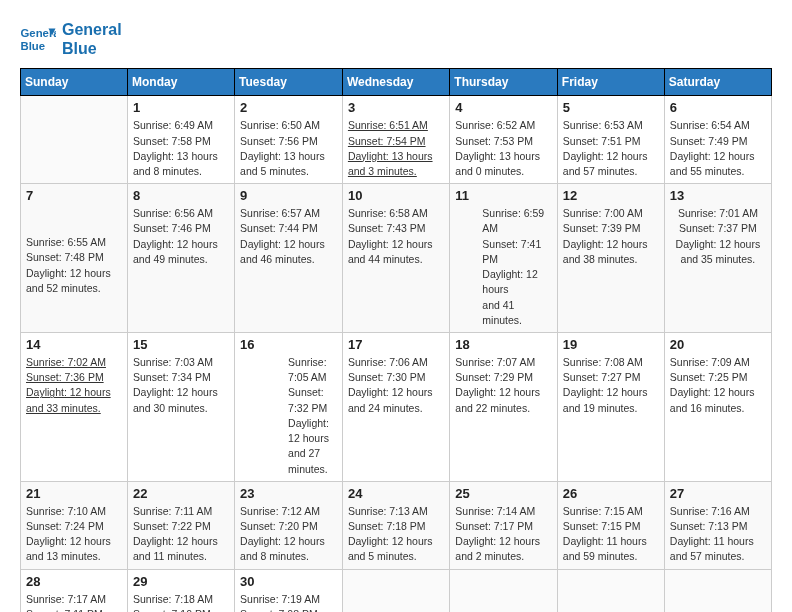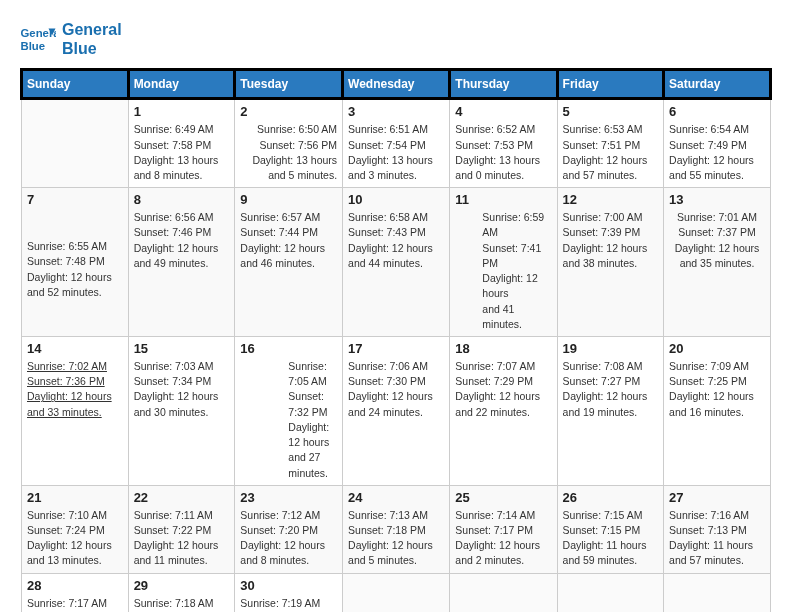--- a/index.html
+++ b/index.html
@@ -41,21 +41,21 @@
       width: 100%;
       border-collapse: collapse;
       font-size: 11px;
     }
     thead tr th {
       background-color: #2a7abf;
       color: #fff;
       padding: 6px 4px;
       text-align: left;
       font-size: 12px;
-      border: 3px solid #000000;
+      border: 1px solid #000000;
     }
     tbody tr td {
       border: 1px solid #ccc;
       vertical-align: top;
       padding: 4px 5px;
       width: 108px;
       min-height: 80px;
       background: #fff;
     }
     tbody tr:nth-child(even) td {
@@ -110,28 +110,28 @@
         <td class="empty"></td>
         <td>
           <div class="day-num">1</div>
           <div class="day-info" style="white-space: pre-line;">Sunrise: 6:49 AM
 Sunset: 7:58 PM
 Daylight: 13 hours
 and 8 minutes.</div>
         </td>
         <td>
           <div class="day-num">2</div>
-          <div class="day-info" style="white-space: pre-line; text-align: right;">Sunrise: 6:50 AM
+          <div class="day-info" style="white-space: pre-line;">Sunrise: 6:50 AM
 Sunset: 7:56 PM
 Daylight: 13 hours
 and 5 minutes.</div>
         </td>
         <td>
           <div class="day-num">3</div>
-          <div class="day-info" style="white-space: pre-line;">Sunrise: 6:51 AM
+          <div class="day-info" style="white-space: pre-line; text-decoration: underline;">Sunrise: 6:51 AM
 Sunset: 7:54 PM
 Daylight: 13 hours
 and 3 minutes.</div>
         </td>
         <td>
           <div class="day-num">4</div>
           <div class="day-info" style="white-space: pre-line;">Sunrise: 6:52 AM
 Sunset: 7:53 PM
 Daylight: 13 hours
 and 0 minutes.</div>

